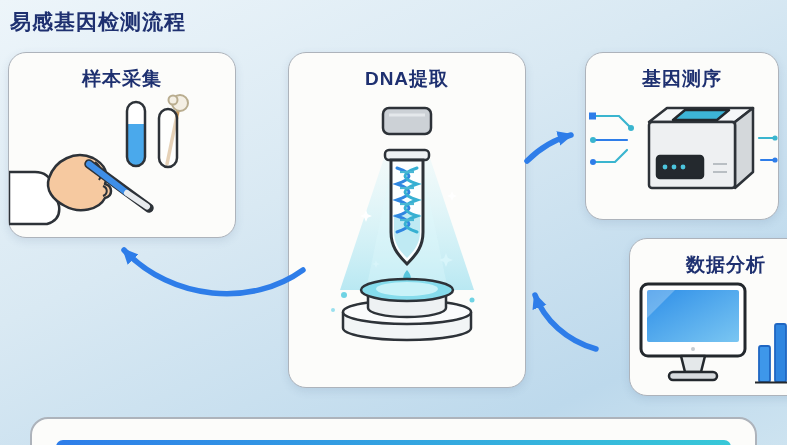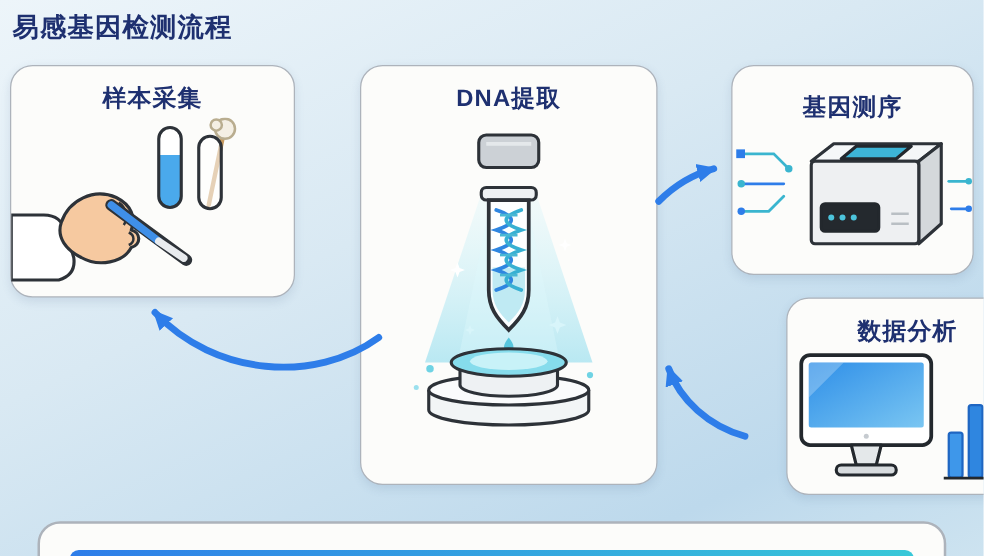--- a/index.html
+++ b/index.html
@@ -20,21 +20,21 @@
     border-radius:18px;
     box-shadow:0 3px 8px rgba(70,100,140,0.14);
     display:flex;flex-direction:column;align-items:center;
   }
   .card-title{
     font-size:19px;font-weight:700;color:var(--title-text,#1e3070);
     padding-top:13px;letter-spacing:1px;
   }
   .card-sample{left:8px;top:52px;width:228px;height:186px;}
   .card-extraction{left:288px;top:52px;width:238px;height:336px;}
-  .card-sequencing{left:585px;top:52px;width:194px;height:168px;justify-content:flex-end;}
+  .card-sequencing{left:585px;top:52px;width:194px;height:168px;}
   .card-analysis{left:585px;top:238px;width:194px;height:158px;margin-left:44px;}
   .illus{display:block;margin-top:2px;}
   .arrow-layer{position:absolute;left:0;top:0;pointer-events:none;}
   .arrow{fill:none;stroke:var(--arrow-blue,#2e7de9);stroke-width:5.5;stroke-linecap:round;}
   .bottom-bar{
     position:absolute;left:30px;top:417px;width:727px;height:64px;
     box-sizing:border-box;background:var(--card-bg,#fcfcfa);
     border:2px solid var(--card-border,#adb3bb);border-radius:18px;
   }
   .bottom-strip{

